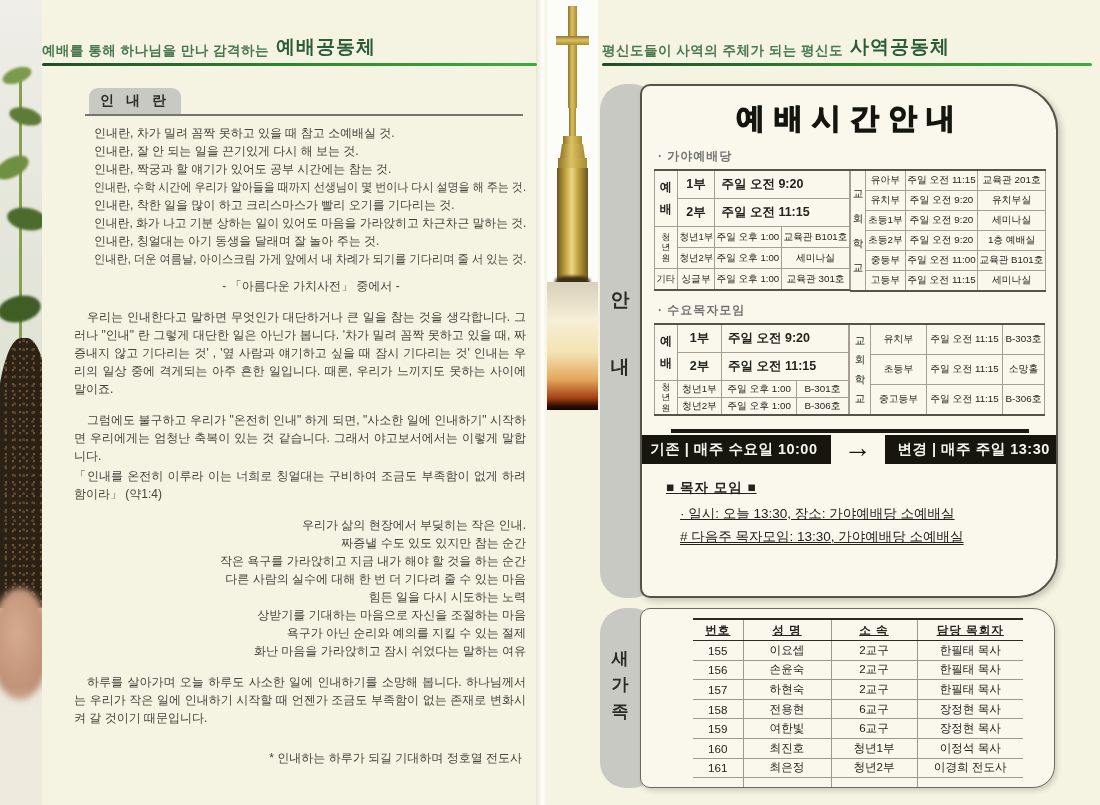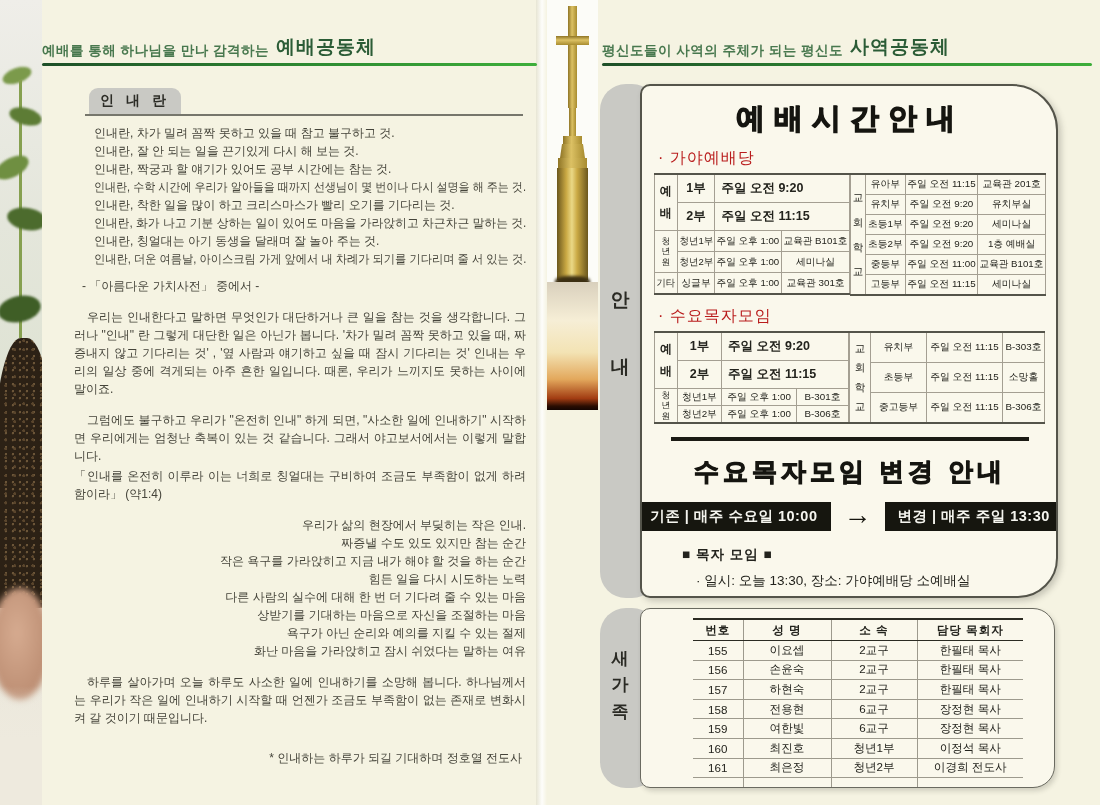--- a/index.html
+++ b/index.html
@@ -34,40 +34,40 @@
   .ph-rule{height:3px;margin-top:3px;background:linear-gradient(90deg,var(--line-dark,#1e4f28) 0%,#2e8b32 55%,var(--line-bright,#3dae3a) 100%);border-radius:2px;}
   #left-header{left:42px;top:34px;width:495px;}
   #right-header{left:602px;top:34px;width:490px;}
 
   
   #innaeran-block{position:absolute;left:85px;top:88px;width:438px;border-bottom:2px solid #76766c;}
   #innaeran-tab{width:92px;height:26px;margin-left:4px;background:var(--tab-gray,#c9c9c4);border-radius:9px 9px 0 0;display:flex;align-items:center;justify-content:center;font-size:14px;font-weight:700;letter-spacing:4px;color:#2c2c26;}
   #left-article{position:absolute;left:74px;top:124px;width:452px;font-size:12px;line-height:1.5;color:var(--ink,#403f35);}
   .fitline{display:block;white-space:nowrap;transform-origin:left center;}
   .plist{padding-left:20px;}
-  .quote-src{margin:9px 0 0 8px;}
+  .quote-src{margin:9px 0 0 22px;text-align:center;}
   .para{margin-top:13px;text-indent:13px;text-align:justify;}
   .scripture{margin-top:2px;text-align:justify;}
   .mlist{margin-top:13px;padding-left:10px;text-align:right;}
   #signature{margin-top:22px;text-align:right;padding-right:4px;}
 
   
   .panel{position:absolute;}
   .panel .side-tab{position:absolute;left:0;top:0;bottom:0;width:58px;background:var(--tab-gray,#c9c9c4);border-radius:26px;}
   .side-tab-text{position:absolute;left:0;width:40px;text-align:center;font-weight:700;white-space:pre-line;color:#2a2a24;}
   #panel-top{left:600px;top:84px;width:458px;height:514px;}
   #panel-top .panel-body{position:absolute;left:40px;right:0;top:0;bottom:0;background:var(--panel-bg,#faf8ec);border:2px solid var(--strong-line,#54544a);border-radius:10px 46px 40px 10px;box-shadow:3px 3px 6px rgba(60,60,50,.25);padding:11px 10px 8px 12px;overflow:hidden;}
   #announce-tab-text{top:182px;font-size:19px;line-height:3.55;}
   #panel-bottom{left:600px;top:608px;width:455px;height:180px;}
   #panel-bottom .panel-body{position:absolute;left:40px;right:0;top:0;bottom:0;background:var(--panel-bg,#faf8ec);border:1.5px solid #6a6a60;border-radius:10px 22px 22px 10px;box-shadow:2px 3px 5px rgba(60,60,50,.2);padding:9px 0 0 0;overflow:hidden;}
   #family-tab-text{top:38px;font-size:17px;line-height:1.55;}
 
   .disp{text-align:center;font-weight:900;color:#151510;-webkit-text-stroke:1.3px #151510;font-size:29px;letter-spacing:9px;margin:2px 0 9px;}
   .disp2{text-align:center;font-weight:900;color:#151510;-webkit-text-stroke:1.1px #151510;font-size:25px;letter-spacing:4px;margin:14px 0 14px;}
-  .sec-label{font-size:16px;font-weight:400;color:#b91c1c;margin:3px 0 4px 4px;letter-spacing:1px;}
+  .sec-label{font-size:12px;font-weight:700;color:#737373;margin:3px 0 4px 4px;letter-spacing:1px;}
   .tables-row{display:flex;align-items:flex-start;}
 
   table.wt{border-collapse:collapse;table-layout:fixed;font-size:9.8px;color:#23231d;text-align:center;border-top:2px solid var(--strong-line,#54544a);border-bottom:2px solid var(--strong-line,#54544a);}
   table.wt td{border:1px solid var(--table-line,#a49f92);padding:0 1px;vertical-align:middle;overflow:hidden;}
   table.wt tr.rb td{height:27px;font-size:12.5px;font-weight:700;}
   table.wt tr.rs td{height:20px;}
   table.wt tr.ry td{height:16px;}
   table.wt tr.sr td{height:19px;}
   table.wt tr.src td{height:29px;}
   td.tl{text-align:left;padding-left:6px !important;}
@@ -75,30 +75,30 @@
   .vert{white-space:pre-line;display:inline-block;}
   .vg{font-size:12px;font-weight:700;line-height:1.8;}
   .vy{font-size:8.8px;line-height:1.18;}
   .vs4{font-size:10.5px;line-height:2.35;}
   .vs4c{font-size:10.5px;line-height:1.85;}
 
   #thick-rule{height:4px;background:#1b1b14;margin:13px auto 0;width:358px;}
   #boxes-row{display:flex;align-items:center;justify-content:center;gap:13px;margin-top:2px;}
   .bbox{background:var(--box-black,#16160f);color:#f5f5ef;font-weight:700;font-size:14.5px;padding:5px 13px;letter-spacing:0.5px;white-space:nowrap;}
   #arrow{font-size:28px;font-weight:900;line-height:1;margin-top:-3px;color:#15150e;}
-  #meeting{margin:15px 0 0 28px;font-size:13.5px;color:#23231d;}
+  #meeting{margin:15px 0 0 12px;font-size:13.5px;color:#23231d;text-decoration:underline;}
   #meeting .mh{font-weight:700;letter-spacing:1px;}
   #meeting .m1{margin:8px 0 5px 14px;}
   #meeting .m2{margin-left:14px;text-decoration:underline;text-underline-offset:3px;}
 
   table.nf{border-collapse:collapse;table-layout:fixed;margin-left:52px;width:330px;font-size:11.6px;color:#23231d;text-align:center;border-bottom:2.5px solid #22221a;}
   table.nf td{border-left:1px solid #9d9a8d;border-bottom:1px solid #9d9a8d;height:18.6px;vertical-align:middle;padding:0 2px;overflow:hidden;white-space:nowrap;}
   table.nf td:first-child{border-left:none;}
   table.nf td:last-child{border-right:none;}
-  table.nf tr.nfh td{font-weight:700;border-top:2.2px solid #2b2b22;border-bottom:1.6px solid #2b2b22;height:20px;letter-spacing:1px;}
+  table.nf tr.nfh td{font-weight:700;border-top:2.2px solid #2b2b22;border-bottom:1.6px solid #2b2b22;height:20px;letter-spacing:1px;text-decoration:underline;}
   table.nf tr.nfe td{height:12px;}
 </style>
 </head>
 <body>
 
 <div id="stage">
 
   <div id="left-photo">
     <div class="shape leaf" style="left:2px;top:68px;width:30px;height:15px;background:#7b9a4b;transform:rotate(-20deg);"></div>
     <div class="shape" style="left:19px;top:80px;width:3px;height:258px;background:#86a050;"></div>
@@ -132,39 +132,39 @@
     </div>
     <div class="ph-rule"></div>
   </div>
 
   <div id="innaeran-block">
     <div id="innaeran-tab">인 내 란</div>
   </div>
 
   <div id="left-article">
     <div class="plist">
-      <span class="fitline">인내란, 차가 밀려 꼼짝 못하고 있을 때 참고 불구하고 것.</span>
+      <span class="fitline">인내란, 차가 밀려 꼼짝 못하고 있을 때 참고 소예배실 것.</span>
       <span class="fitline">인내란, 잘 안 되는 일을 끈기있게 다시 해 보는 것.</span>
       <span class="fitline">인내란, 짝궁과 할 얘기가 있어도 공부 시간에는 참는 것.</span>
       <span class="fitline" style="transform: scaleX(0.919);">인내란, 수학 시간에 우리가 알아들을 때까지 선생님이 몇 번이나 다시 설명을 해 주는 것.</span>
       <span class="fitline">인내란, 착한 일을 많이 하고 크리스마스가 빨리 오기를 기다리는 것.</span>
       <span class="fitline" style="transform: scaleX(0.984);">인내란, 화가 나고 기분 상하는 일이 있어도 마음을 가라앉히고 차근차근 말하는 것.</span>
       <span class="fitline">인내란, 칭얼대는 아기 동생을 달래며 잘 놀아 주는 것.</span>
       <span class="fitline" style="transform: scaleX(0.937);">인내란, 더운 여름날, 아이스크림 가게 앞에서 내 차례가 되기를 기다리며 줄 서 있는 것.</span>
     </div>
     <div class="quote-src">- 「아름다운 가치사전」 중에서 -</div>
     <div class="para">우리는 인내한다고 말하면 무엇인가 대단하거나 큰 일을 참는 것을 생각합니다. 그러나 "인내" 란 그렇게 대단한 일은 아닌가 봅니다. '차가 밀려 꼼짝 못하고 있을 때, 짜증내지 않고 기다리는 것' , '옆 사람과 얘기하고 싶을 때 잠시 기다리는 것' 인내는 우리의 일상 중에 격게되는 아주 흔한 일입니다. 때론, 우리가 느끼지도 못하는 사이에 말이죠.</div>
     <div class="para">그럼에도 불구하고 우리가 "온전히 인내" 하게 되면, "사소한 일에 인내하기" 시작하면 우리에게는 엄청난 축복이 있는 것 같습니다. 그래서 야고보서에서는 이렇게 말합니다.</div>
     <div class="scripture">「인내를 온전히 이루라 이는 너희로 칭얼대는 구비하여 조금도 부족함이 없게 하려 함이라」 (약1:4)</div>
     <div class="mlist">
       <span class="fitline">우리가 삶의 현장에서 부딪히는 작은 인내.</span>
       <span class="fitline">짜증낼 수도 있도 있지만 참는 순간</span>
       <span class="fitline">작은 욕구를 가라앉히고 지금 내가 해야 할 것을 하는 순간</span>
+      <span class="fitline">다른 사람의 실수에 대해 한 번 더 기다려 줄 수 있는 마음</span>
       <span class="fitline">힘든 일을 다시 시도하는 노력</span>
-      <span class="fitline">다른 사람의 실수에 대해 한 번 더 기다려 줄 수 있는 마음</span>
       <span class="fitline">상받기를 기대하는 마음으로 자신을 조절하는 마음</span>
       <span class="fitline">욕구가 아닌 순리와 예의를 지킬 수 있는 절제</span>
       <span class="fitline">화난 마음을 가라앉히고 잠시 쉬었다는 말하는 여유</span>
     </div>
     <div class="para">하루를 살아가며 오늘 하루도 사소한 일에 인내하기를 소망해 봅니다. 하나님께서는 우리가 작은 일에 인내하기 시작할 때 언젠가 조금도 부족함이 없는 존재로 변화시켜 갈 것이기 때문입니다.</div>
     <div id="signature">* 인내하는 하루가 되길 기대하며 정호열 전도사</div>
   </div>
 
   <div class="page-header" id="right-header">
     <div class="ph-line">
@@ -330,21 +330,20 @@
             <td><span class="fitcell">중고등부</span></td>
             <td><span class="fitcell">주일 오전 11:15</span></td>
             <td><span class="fitcell">B-306호</span></td>
           </tr>
         </tbody>
           </table>
       </div>
 
       <div id="thick-rule"></div>
 
-      <div class="disp2">수요목자모임 변경 안내</div>
 
       <div id="boxes-row">
         <span class="bbox">기존 | 매주 수요일 10:00</span>
         <span id="arrow">→</span>
         <span class="bbox">변경 | 매주 주일 13:30</span>
       </div>
 
       <div id="meeting">
         <div class="mh">■ 목자 모임 ■</div>
         <div class="m1">· 일시: 오늘 13:30,  장소: 가야예배당 소예배실</div>

